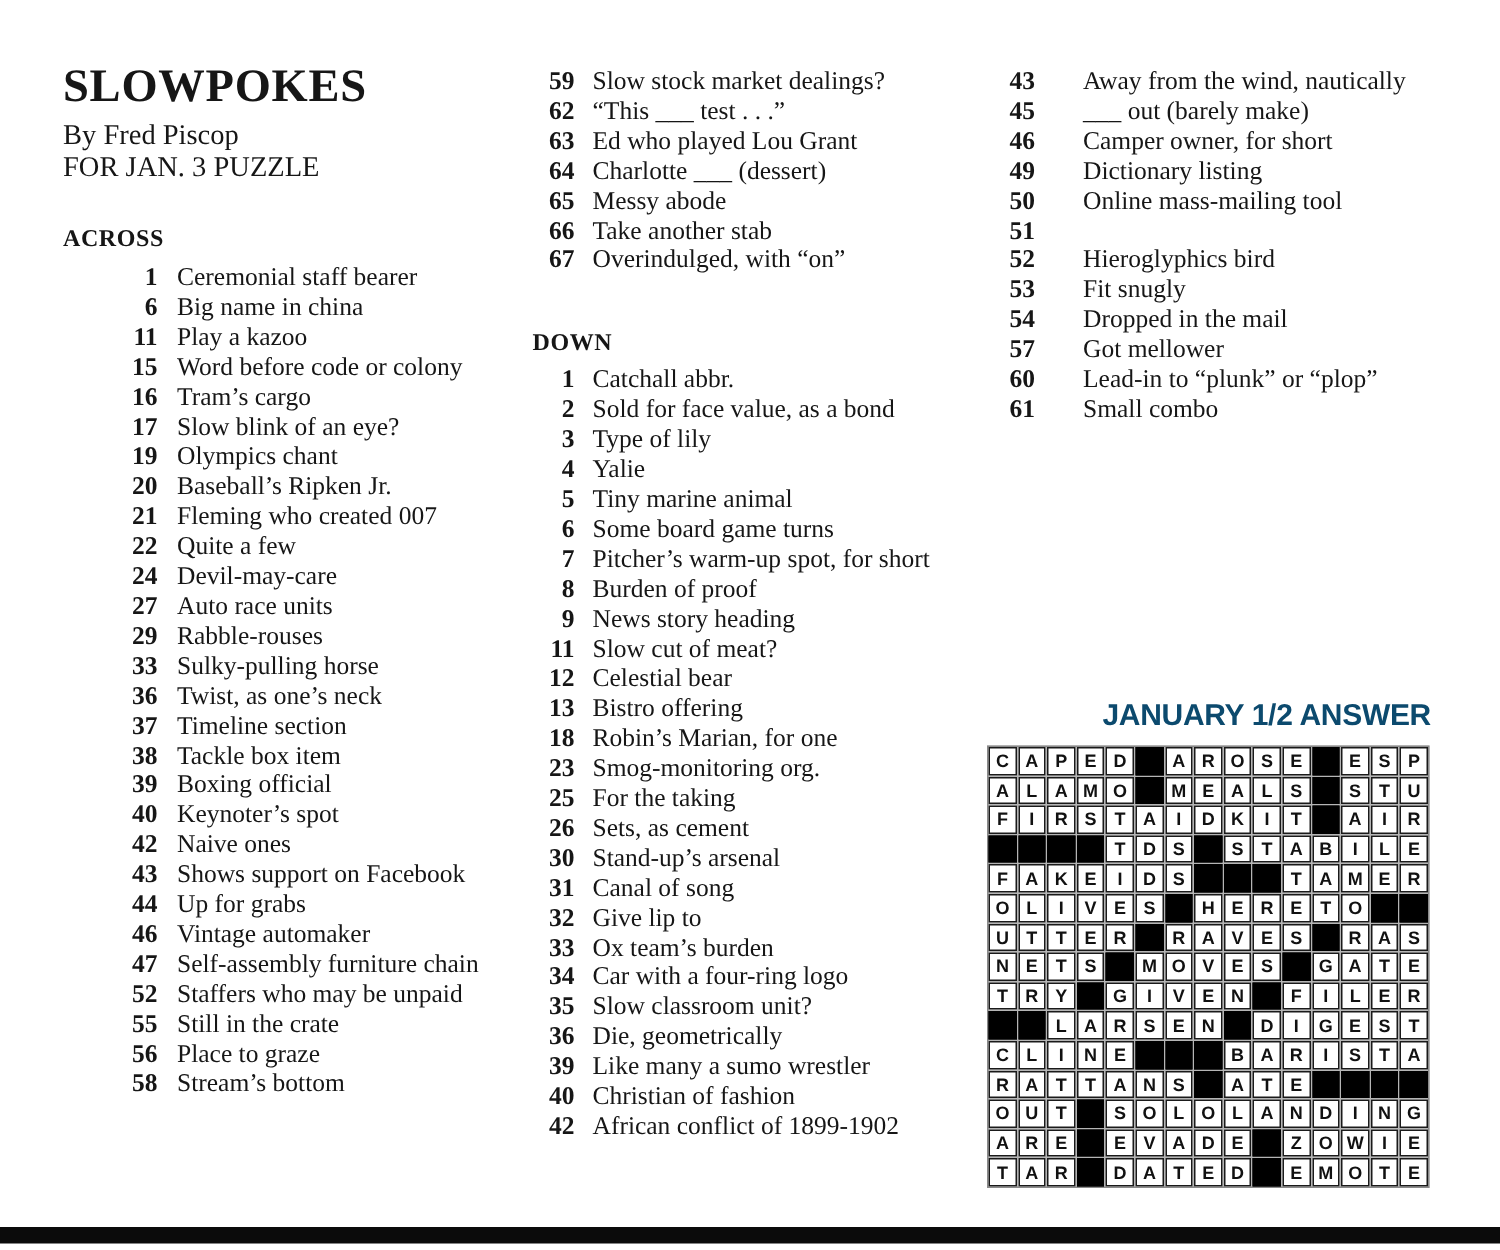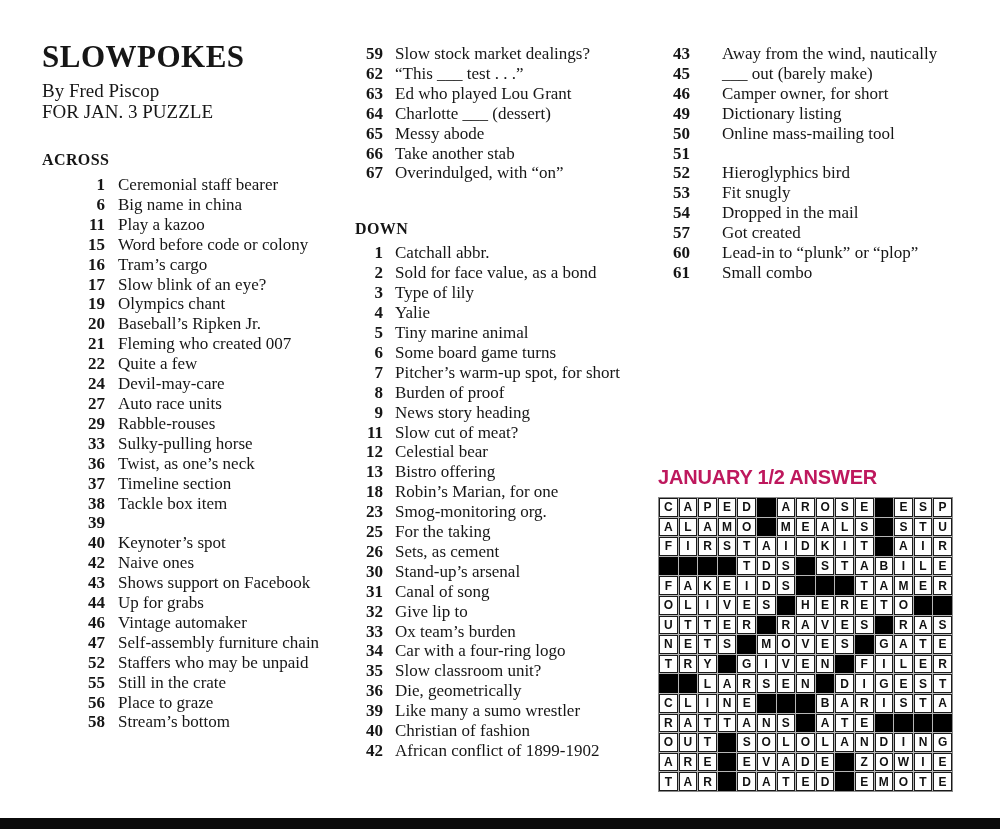--- a/index.html
+++ b/index.html
@@ -31,21 +31,21 @@
   #col3 .clue .num{width:28px;padding-right:13px;}
   #col1 .clue .txt{width:218px;}
   #col2 .clue .txt{width:240px;}
   #col3 .clue .txt{width:262px;margin-left:19px;}
 
   #col2 .down-heading{margin-top:37px;margin-bottom:5px;}
 
   #answer-block{position:absolute;left:658px;top:466px;width:296px;}
   .answer-title{
     font-family:"Liberation Sans", sans-serif;font-weight:bold;font-size:20px;
-    letter-spacing:-0.2px;text-align:left;margin:0 0 8px 0;color:#be185d;
+    letter-spacing:-0.2px;text-align:right;margin:0 0 8px 0;color:#0c4a6e;
   }
   #answer-grid{
     display:grid;grid-template-columns:repeat(15,18.6px);grid-auto-rows:18.6px;
     gap:1px;background:#b5b5b5;border:1px solid #8a8a8a;width:293px;
   }
   .gcell{
     background:#ffffff;border:1.4px solid #1a1a1a;box-sizing:border-box;
     display:flex;align-items:center;justify-content:center;
     font-family:"Liberation Sans", sans-serif;font-weight:bold;font-size:12px;color:#111;
   }
@@ -125,20 +125,21 @@
       <div class="clue">
         <span class="num">37</span>
         <span class="txt">Timeline section</span>
       </div>
       <div class="clue">
         <span class="num">38</span>
         <span class="txt">Tackle box item</span>
       </div>
       <div class="clue">
         <span class="num">39</span>
+        <span class="txt">Boxing official</span>
       </div>
       <div class="clue">
         <span class="num">40</span>
         <span class="txt">Keynoter’s spot</span>
       </div>
       <div class="clue">
         <span class="num">42</span>
         <span class="txt">Naive ones</span>
       </div>
       <div class="clue">
@@ -348,21 +349,21 @@
       <div class="clue">
         <span class="num">53</span>
         <span class="txt">Fit snugly</span>
       </div>
       <div class="clue">
         <span class="num">54</span>
         <span class="txt">Dropped in the mail</span>
       </div>
       <div class="clue">
         <span class="num">57</span>
-        <span class="txt">Got created</span>
+        <span class="txt">Got mellower</span>
       </div>
       <div class="clue">
         <span class="num">60</span>
         <span class="txt">Lead-in to “plunk” or “plop”</span>
       </div>
       <div class="clue">
         <span class="num">61</span>
         <span class="txt">Small combo</span>
       </div>
     </div>

